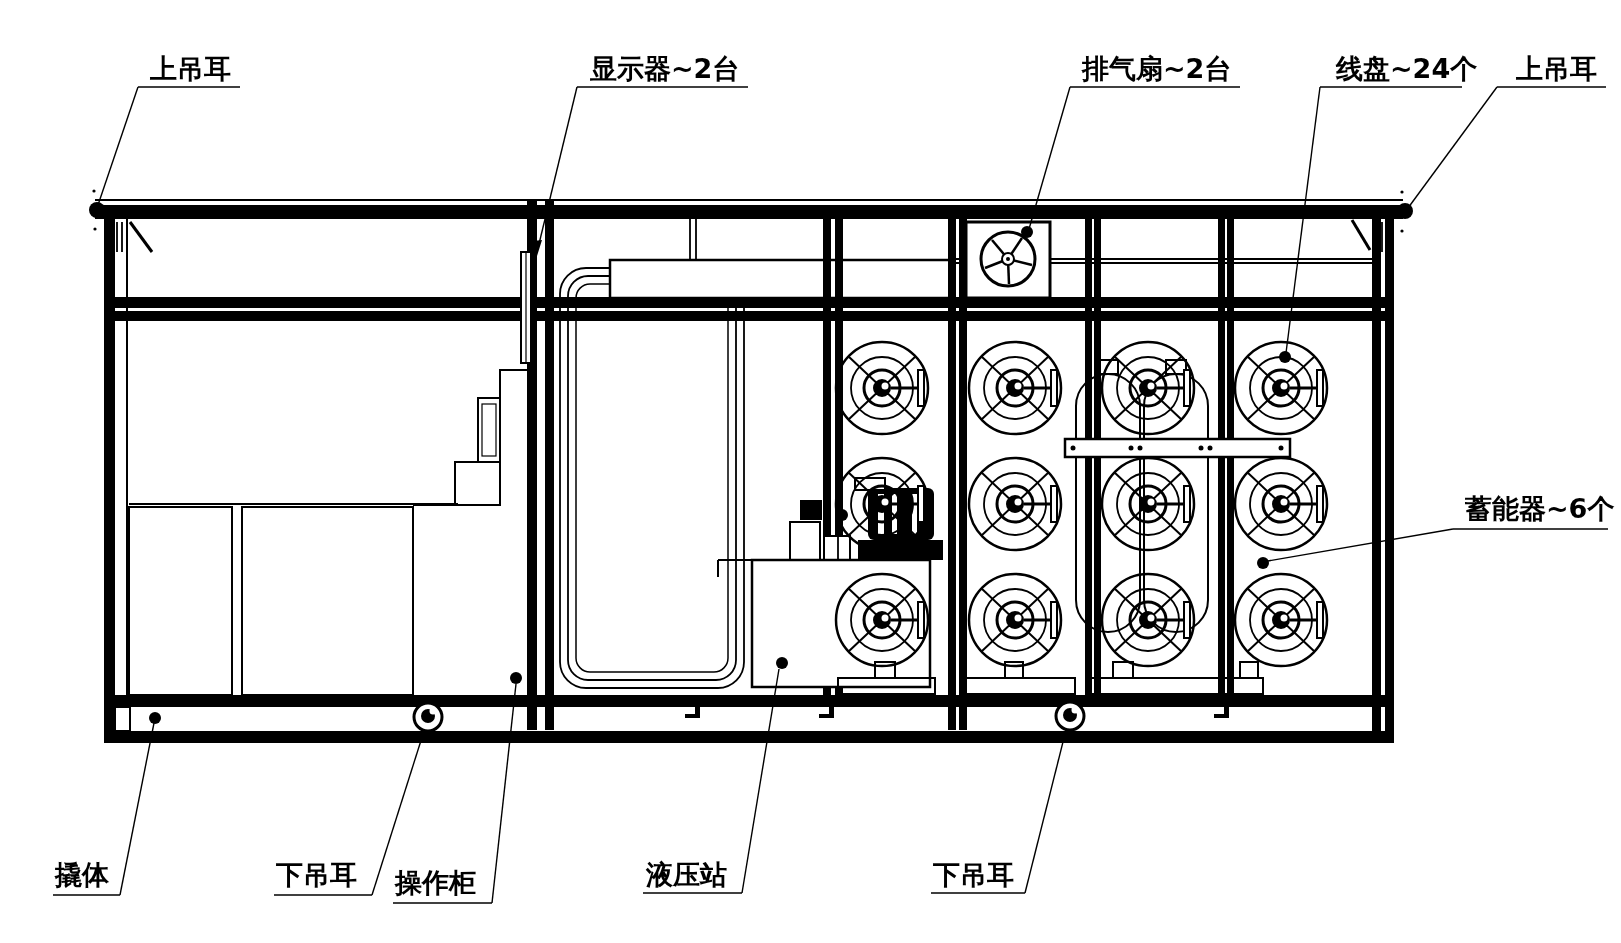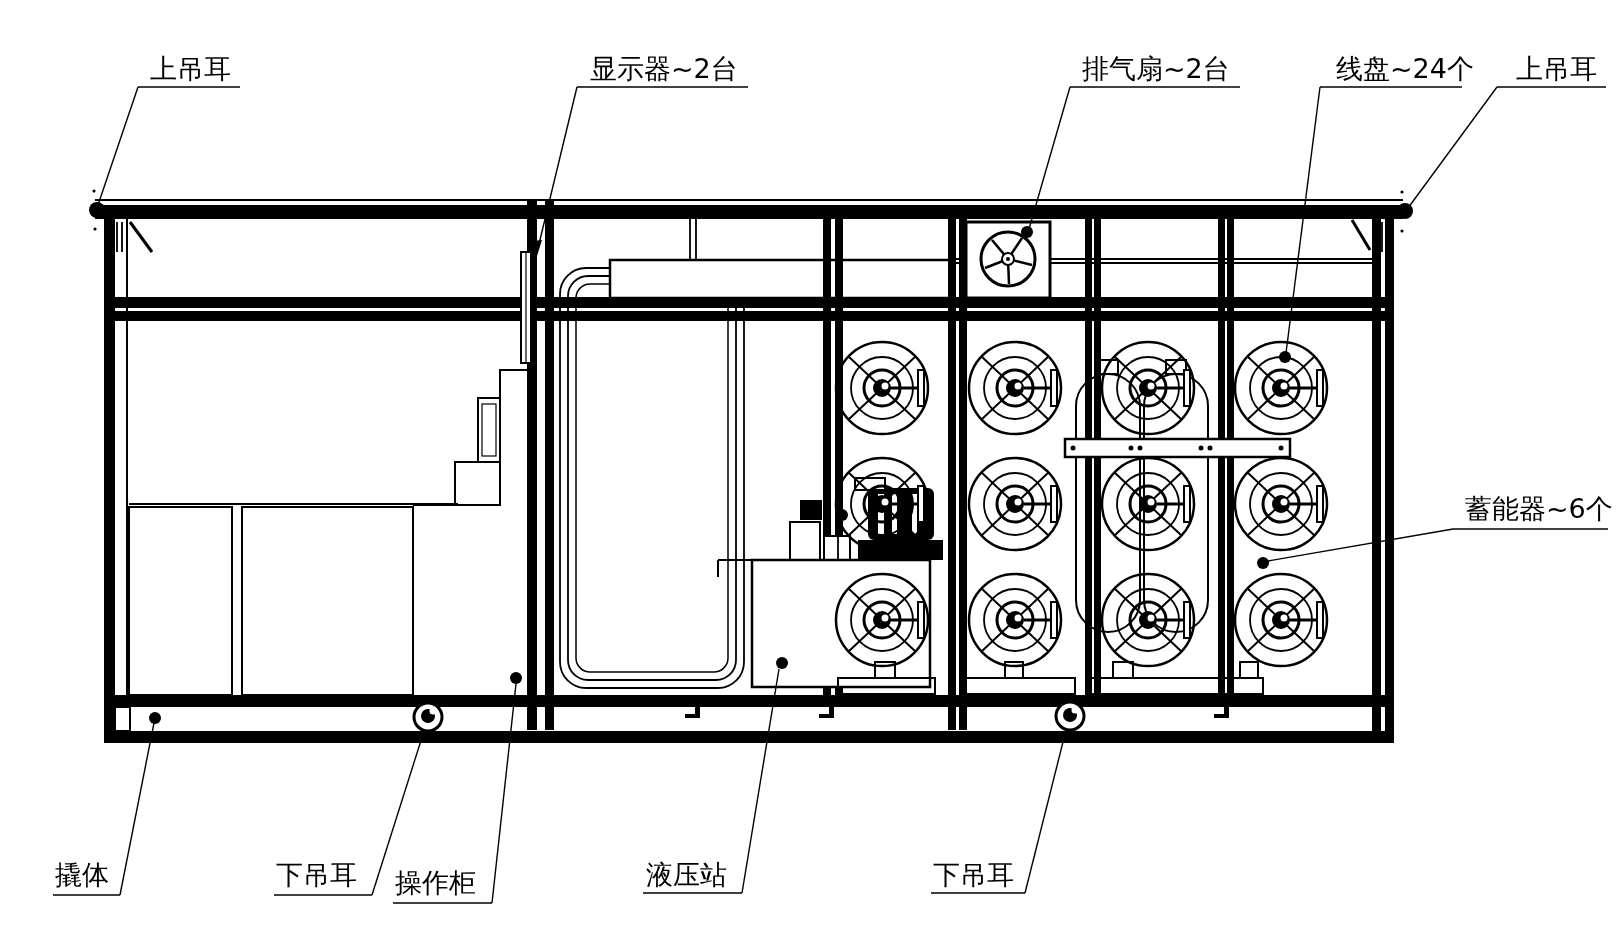--- a/index.html
+++ b/index.html
@@ -1,17 +1,17 @@
 <!DOCTYPE html>
 <html><head>
 <meta charset="utf-8">
 <style>
   html,body{margin:0;padding:0;background:#ffffff;width:1621px;height:943px;overflow:hidden;
     font-family:"DejaVu Sans","Liberation Sans",sans-serif;}
-  #stage{position:relative;width:1621px;height:943px;background:#ffffff;}
+  #stage{position:relative;width:1621px;height:943px;background:#ffffff;font-weight:bold;}
   svg{position:absolute;left:0;top:0;}
   svg text{font-family:"DejaVu Sans","Liberation Sans",sans-serif;font-size:27px;fill:#000;}
   .s12{stroke:#000;stroke-width:1.2;fill:none}
   .s15{stroke:#000;stroke-width:1.5;fill:none}
   .s18{stroke:#000;stroke-width:1.8;fill:none}
   .s2{stroke:#000;stroke-width:2;fill:none}
   .s25{stroke:#000;stroke-width:2.5;fill:none}
   .s3{stroke:#000;stroke-width:3;fill:none}
   .s2w{stroke:#000;stroke-width:2;fill:#fff}
   .s25w{stroke:#000;stroke-width:2.5;fill:#fff}

